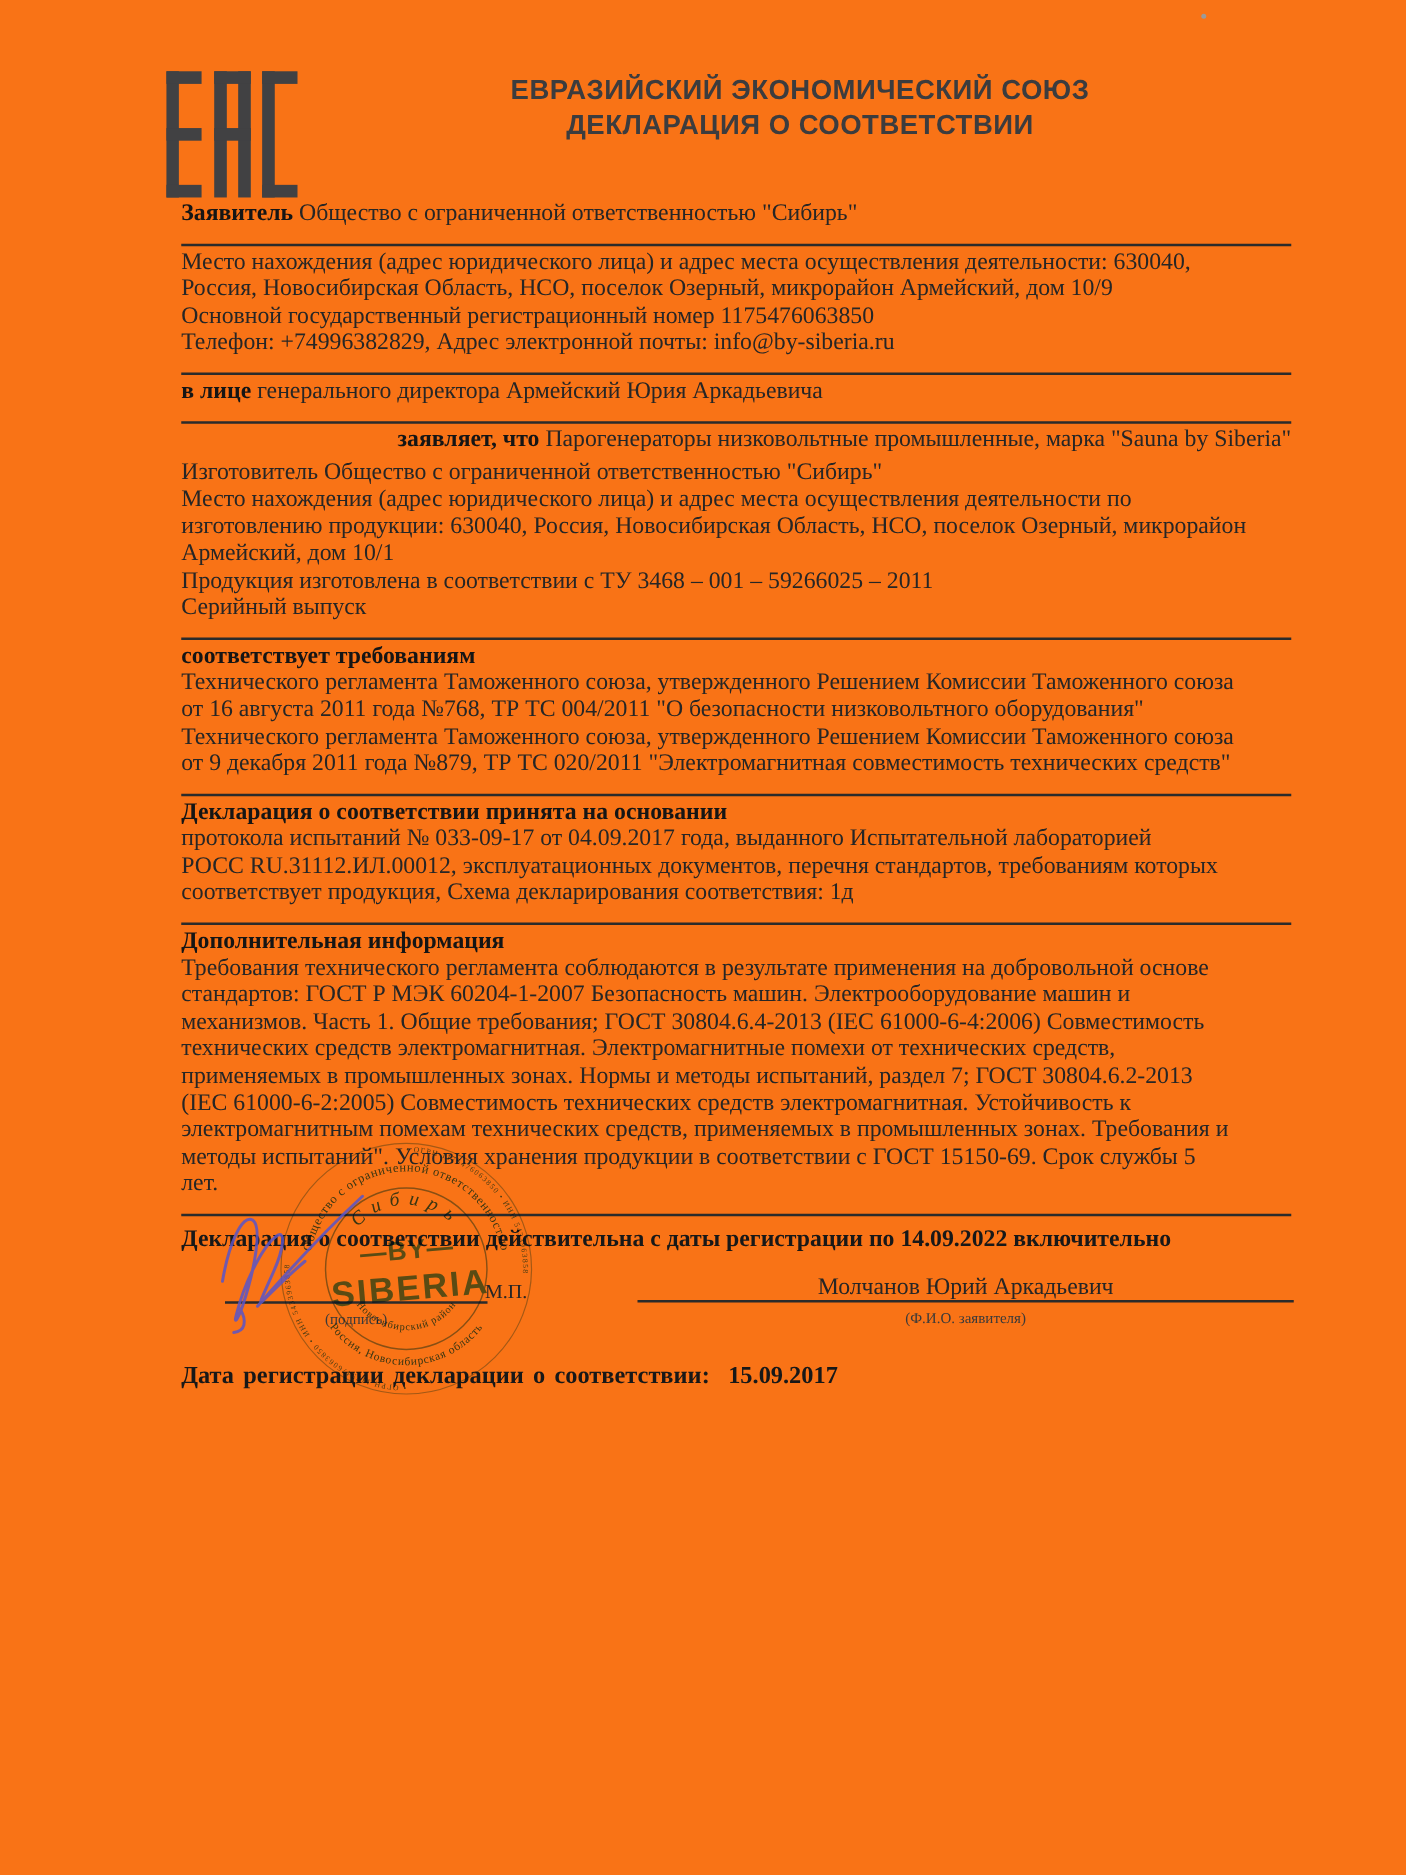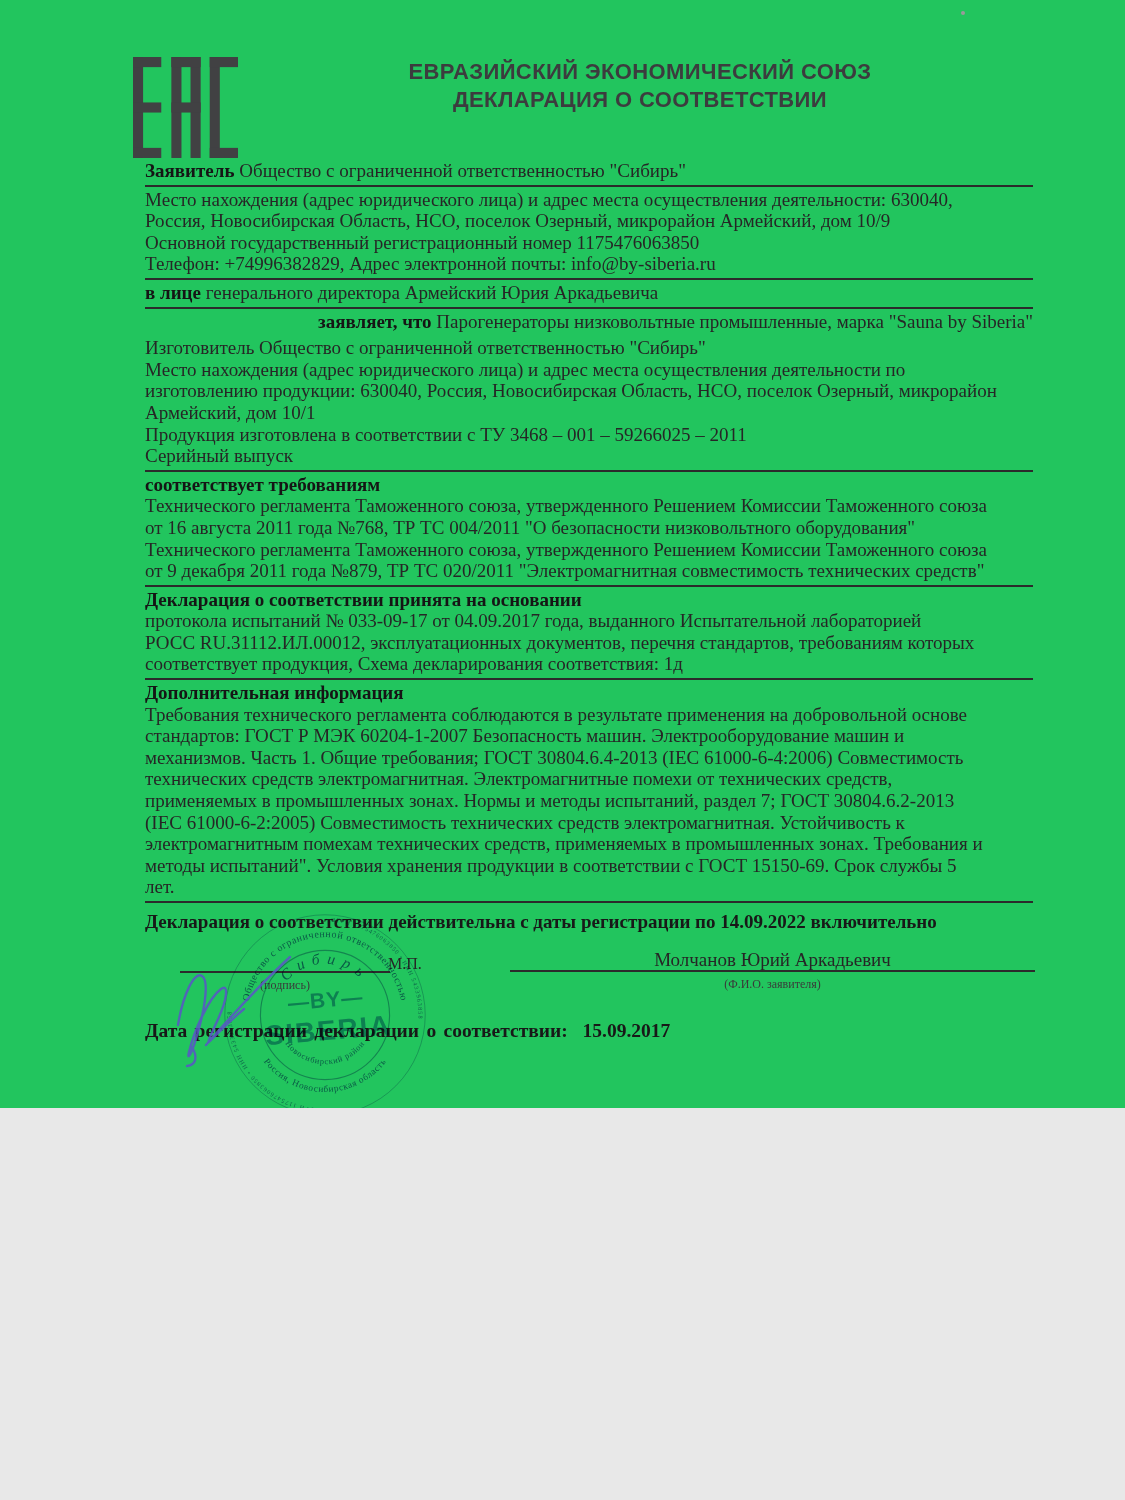--- a/index.html
+++ b/index.html
@@ -1,36 +1,36 @@
 <!DOCTYPE html>
 <html><head>
 <meta charset="utf-8">
 <style>
   html,body { margin:0; padding:0; background:#e8e8e8; }
   .page {
-    position:relative; width:1125px; height:1108px;
-    background:#22c55e; overflow:hidden;
+    position:relative; width:1125px; height:1500px;
+    background:#f97316; overflow:hidden;
     font-family:"Liberation Serif", serif; color:#262626;
   }
   
   .eac-logo { position:absolute; left:133px; top:56px; }
   .doc-title {
     position:absolute; left:250px; top:58px; width:780px;
     text-align:center; font-family:"Liberation Sans", sans-serif;
     font-weight:bold; font-size:22px; line-height:28px;
     color:#3c3c3e; letter-spacing:.4px;
   }
   .artifact { position:absolute; left:961px; top:11px; width:4px; height:4px;
     background:#9a9a9a; border-radius:50%; }
   
   .content {
     position:absolute; left:145px; top:160px; width:888px;
     font-size:19px; line-height:21.6px;
   }
-  .sec { border-bottom:2px solid #2b2b2b; padding:2px 0 3px; }
+  .sec { border-bottom:2px solid #2b2b2b; padding:2px 0 13px; }
   .sec.first { padding-top:0; }
   .l { white-space:nowrap; }
   .lead { font-weight:bold; color:#151515; }
   .row-fill { display:flex; align-items:flex-end;flex-direction:column; }
   .fill { flex:1 1 auto; border-bottom:2px solid #303030; margin:0 0 3px 8px; }
   .validity { margin-top:8px; font-weight:bold; color:#181818; }
   
   .sig-area { position:relative; height:74px; margin-top:4px; }
   .sig-line { position:absolute; left:35px; top:34px; width:210px;
     border-top:2px solid #2b2b2b; }

